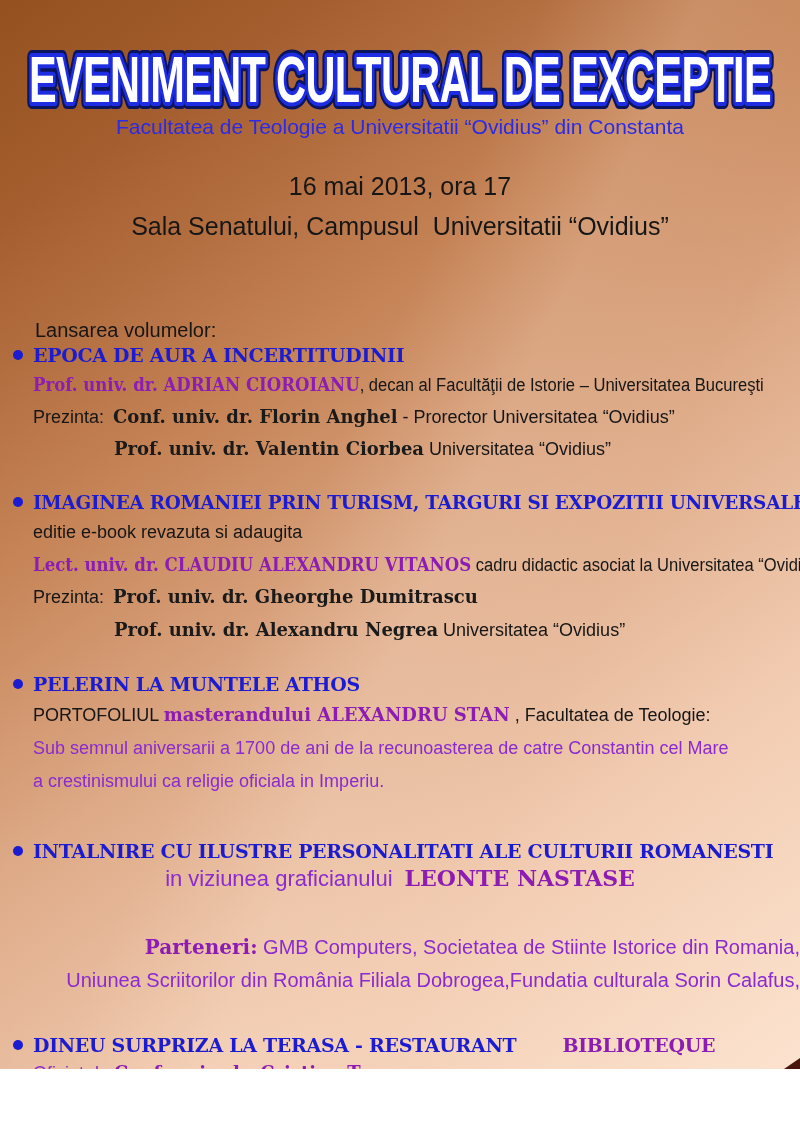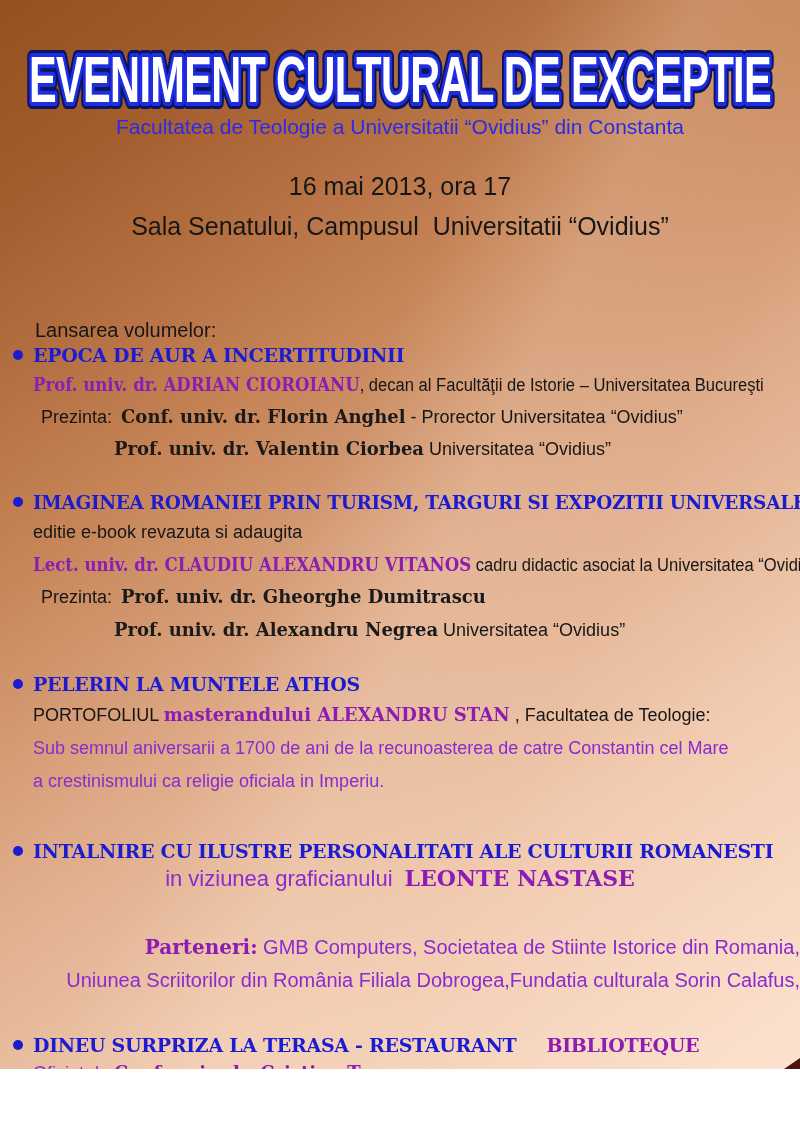--- a/index.html
+++ b/index.html
@@ -51,23 +51,23 @@
   .s2 .line { line-height: 32.5px; }
   .s3 .line { line-height: 33px; }
   .partners-block .line { line-height: 33px; font-size: 20px; text-align: right; }
   .s5 .line { line-height: 28px; }
 
   .serifname { font-family: "DejaVu Serif", serif; font-weight: bold; color: #8c1cb4; }
   .serifblack { font-family: "DejaVu Serif", serif; font-weight: bold; color: #1a1a1a; margin-top: 37px; }
   .purple { color: #8a2ad0; }
   .squeeze { display: inline-block; transform: scaleX(0.92); transform-origin: 0 50%; white-space: nowrap; }
   .squeeze2 { display: inline-block; transform: scaleX(0.97); transform-origin: 0 50%; white-space: nowrap; }
-  .presents-label { display: inline-block; margin-right: 9px; margin-left: 8px; }
+  .presents-label { display: inline-block; margin-right: 9px; }
   .indent { padding-left: 81px; }
-  .accent-gap { margin-left: 30px; }
+  .accent-gap { margin-left: 46px; }
   .name-gap { margin-left: 12px; }
 
   .sec1 { top: 342px; }
   .sec2 { top: 489px; }
   .sec3 { top: 671px; }
   .sec4 { top: 838px; }
   .sec4 .heading { text-align: left; }
   .sec4 .subline { font-size: 22px; line-height: 26px; text-align: center; padding-right: 33px; }
   .partners-block { top: 931px; padding-left: 30px; }
   .sec5 { top: 1032px; }

